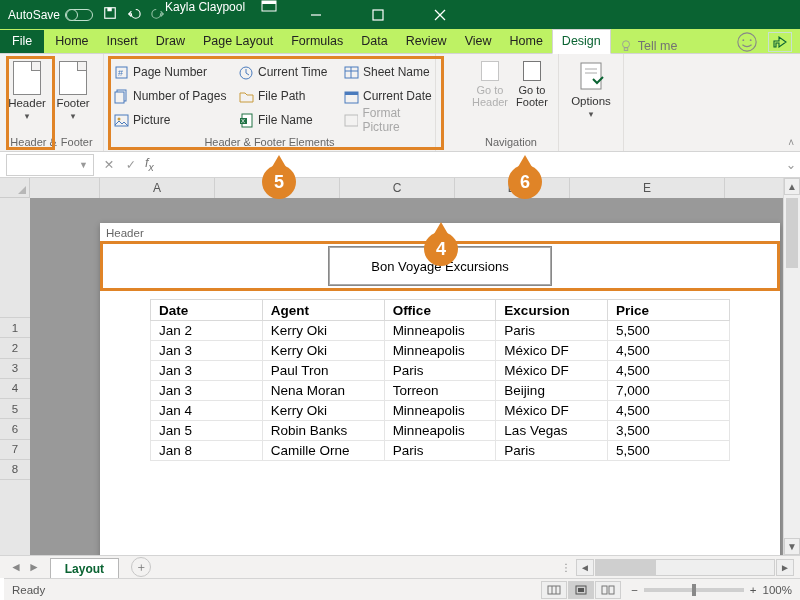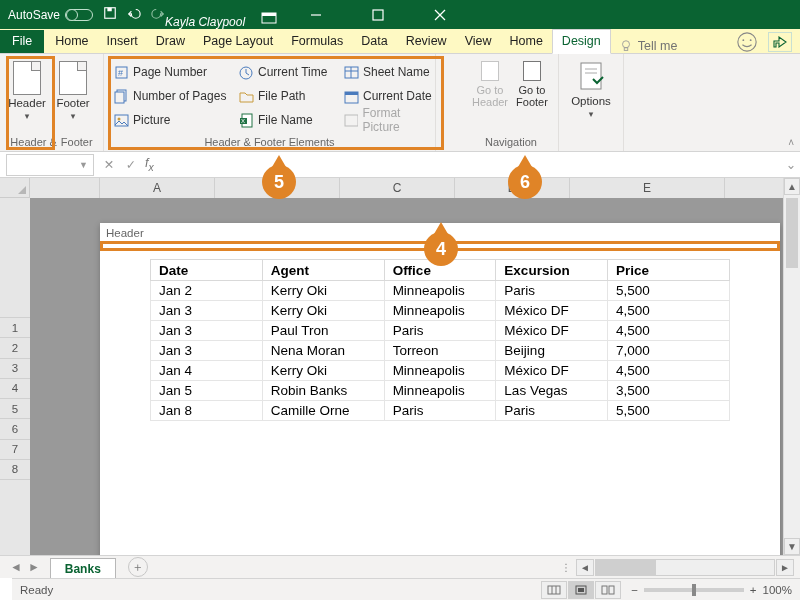--- a/index.html
+++ b/index.html
@@ -6,26 +6,26 @@
   body { background: #fff; width: 800px; height: 600px; overflow: hidden; position: relative; }
 
   
   .titlebar { height: 29px; background: #0a6332; color: #fff; display: flex; align-items: center; font-size: 12px; }
   .titlebar .autosave { padding-left: 8px; display: flex; align-items: center; gap: 5px; }
   .toggle { width: 28px; height: 12px; border: 1px solid #bfe0cc; border-radius: 7px; position: relative; }
   .toggle::after { content:""; position:absolute; width:10px; height:10px; border:1px solid #bfe0cc; border-radius:50%; left:0; top:-1px; background:#0a6332;}
   .qat { display:flex; gap:10px; padding-left:10px; }
   .qat svg { width:14px; height:14px; }
   .title-center { flex:1; text-align:center; }
-  .title-right { display:flex; align-items:flex-end; gap:16px; padding-right:0;font-style:italic; }
+  .title-right { display:flex; align-items:flex-start; gap:16px; padding-right:0; }
   .winbtn { width:46px; height:29px; display:flex; align-items:center; justify-content:center; }
   .winbtn.close { background:transparent; }
 
   
-  .menutabs { height: 25px; background:#fef9c3; border-bottom:1px solid #d4d4d4; display:flex; align-items:flex-end; font-size:12.5px; }
+  .menutabs { height: 25px; background:#bef264; border-bottom:1px solid #d4d4d4; display:flex; align-items:flex-end; font-size:12.5px; }
   .menutabs .tab { padding: 4px 9px 5px; color:#222; cursor:default;}
   .menutabs .tab.file { background:#0a6332; color:#fff; margin-right:2px; padding:4px 12px 5px;}
   .menutabs .tab.active { border:1px solid #d4d4d4; border-bottom:1px solid #fff; color:#0a6332; background:#fff; position:relative; top:1px;}
   .tellme { display:flex; align-items:center; gap:5px; color:#737373; margin-left:8px;}
   .lightbulb { width:14px; height:14px; }
   .menu-spacer { flex:1; }
   .share-area { display:flex; align-items:center; padding-right:8px; gap:10px;}
   .face { width:22px; height:22px; }
   .sharebox { width:24px; height:20px; border:1px solid #c9e0d2; display:flex; align-items:center; justify-content:center;}
 
@@ -97,21 +97,21 @@
   .tabsbar .navset { display:flex; gap:6px; padding:0 10px; color:#888;}
   .sheet-tab { background:#fff; border:1px solid #b7b7b7; border-bottom:none; padding:3px 14px; color:#0a6332; font-weight:600; position:relative; top:1px;}
   .sheet-tab::after{content:"";position:absolute;left:0;bottom:-1px;height:2px;right:0;background:#0a6332;}
   .addsheet { width:20px;height:20px;border:1px solid #c7c7c7;border-radius:50%;margin-left:12px;display:flex;align-items:center;justify-content:center;color:#777;}
   .scroll-r { margin-left:auto; display:flex; align-items:center; gap:1px; padding-right:6px;}
   .sb-btn { width:18px;height:17px;background:#efefef;border:1px solid #cfcfcf;display:flex;align-items:center;justify-content:center;font-size:10px;color:#666;}
   .sb-track{width:180px;height:17px;background:#efefef;border:1px solid #cfcfcf;position:relative;}
   .sb-thumb{position:absolute;left:0;top:0;bottom:0;width:60px;background:#cfcfcf;}
 
   
-  .status { position:absolute; left:12px; right:0; bottom:0; height:22px; background:#f3f2f1; border-top:1px solid #d4d4d4; display:flex; align-items:center; font-size:11.5px; color:#555; padding:0 8px;text-align:center;}
+  .status { position:absolute; left:4px; right:0; bottom:0; height:22px; background:#f3f2f1; border-top:1px solid #d4d4d4; display:flex; align-items:center; font-size:11.5px; color:#555; padding:0 8px;text-align:center;}
   .status .views { margin-left:auto; display:flex; gap:1px;}
   .viewbtn{width:26px;height:18px;border:1px solid #cfcfcf;display:flex;align-items:center;justify-content:center;background:#efefef;}
   .viewbtn.active{background:#cfcfcf;}
   .zoom { display:flex; align-items:center; gap:6px; margin-left:10px;}
   .zslider{width:100px;height:4px;background:#cfcfcf;position:relative;}
   .zslider::after{content:"";position:absolute;left:48px;top:-4px;width:4px;height:12px;background:#888;}
 
   .sheet-wrapper{position:absolute;left:0;top:0;right:0;bottom:0;}
   .graycanvas{position:absolute;left:30px;top:20px;right:0;bottom:0;background:#999;}
   .graycanvas .page-outer{position:absolute;left:70px;top:25px;right:20px;background:#fff;min-height:400px;box-shadow:0 2px 6px rgba(0,0,0,0.25);}
@@ -377,20 +377,27 @@
         <div class="rnum">6</div>
         <div class="rnum">7</div>
         <div class="rnum">8</div>
       </div>
       <div class="graycanvas">
         <div class="page-outer">
           <div class="margin-area"></div>
           <div style="position:relative;padding:0 50px 0 50px;">
             <div class="hdr-frame" style="position:relative;margin:0 -50px 8px;">
               <div class="hdr-label">Header</div>
+              <div class="hdr-row">
+                <div class="hdr-cell"></div>
+                <div class="hdr-cell mid">
+                    <span>Bon Voyage Excursions</span>
+                  </div>
+                <div class="hdr-cell"></div>
+              </div>
             </div>
             <table class="tbl">
               <tbody>
                   <tr>
                 <th>Date</th>
                 <th>Agent</th>
                 <th>Office</th>
                 <th>Excursion</th>
                 <th class="right">Price</th>
               </tr>
@@ -465,21 +472,21 @@
     </div>
   <div class="callout" style="left:508px;top:165px">
       <div class="pin">6</div>
     </div>
 
   <div class="tabsbar">
     <div class="navset">
       <span>◄</span>
       <span>►</span>
     </div>
-    <div class="sheet-tab">Banks</div>
+    <div class="sheet-tab">Layout</div>
     <div class="addsheet">＋</div>
     <div class="scroll-r">
       <div style="font-size:10px;color:#888;margin-right:4px">⋮</div>
       <div class="sb-btn">◄</div>
       <div class="sb-track">
           <div class="sb-thumb"></div>
         </div>
       <div class="sb-btn">►</div>
     </div>
   </div>

